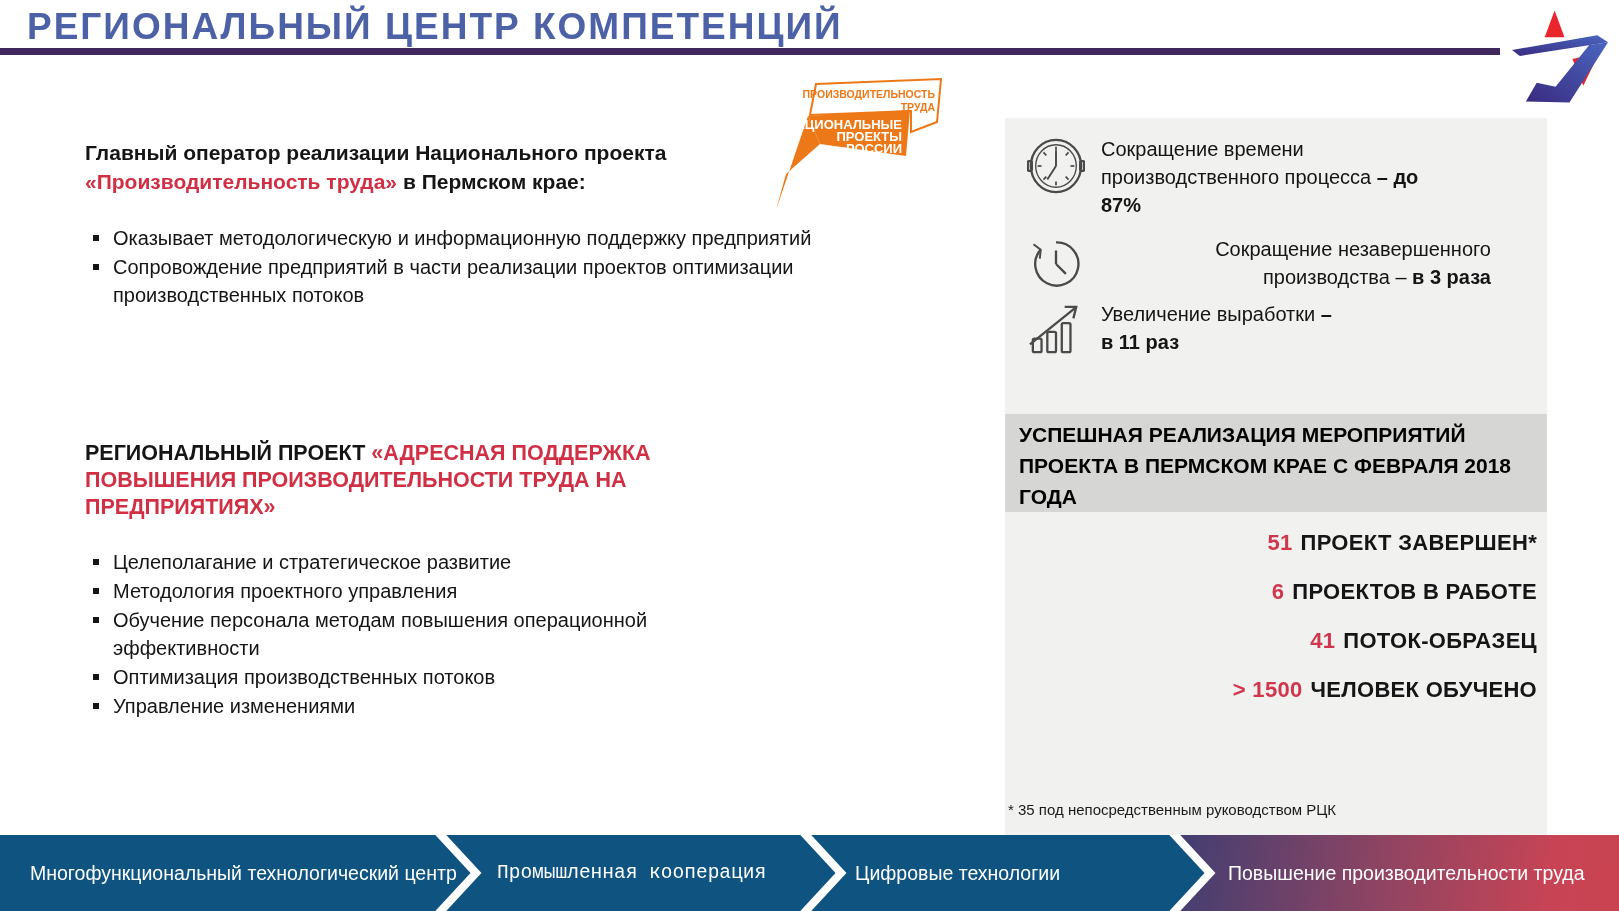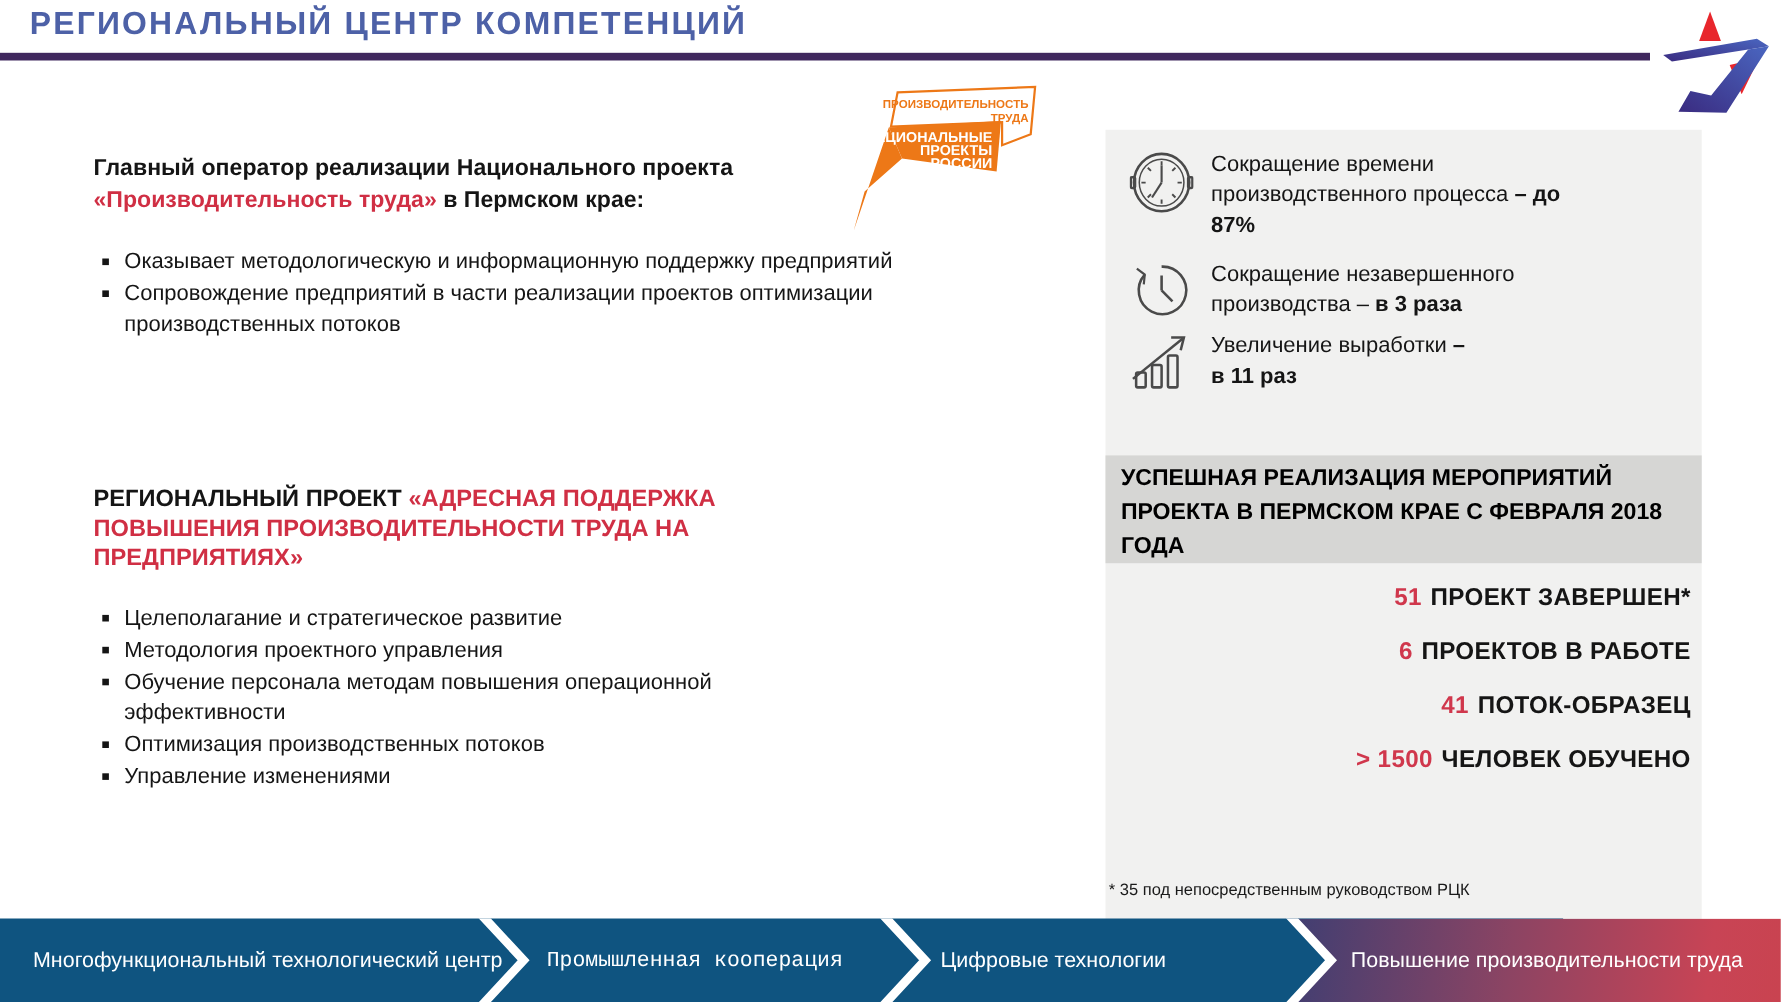--- a/index.html
+++ b/index.html
@@ -2,21 +2,21 @@
 <html><head>
 <meta charset="utf-8">
 <style>
   html,body{margin:0;padding:0;background:#fff;}
   .slide{
     position:relative;width:1619px;height:911px;background:#fff;overflow:hidden;
     font-family:"Liberation Sans","DejaVu Sans",sans-serif;color:#151515;
   }
   
   .page-title{
-    position:absolute;left:27px;top:6px;font-size:29px;font-weight:700;
+    position:absolute;left:27px;top:6px;font-size:37px;font-weight:700;
     letter-spacing:2px;color:#4d61a7;white-space:nowrap;
   }
   .title-rule{position:absolute;left:0;top:48px;width:1500px;height:7px;background:#40285e;}
   .star-logo{position:absolute;left:1510px;top:4px;width:109px;height:106px;}
   
   .intro{position:absolute;left:85px;top:138px;width:640px;font-size:21px;line-height:29px;font-weight:700;}
   .accent{color:#d02f44;}
   ul.blist{list-style:none;margin:0;padding:0;}
   ul.blist li{position:relative;padding-left:28px;font-size:20px;line-height:28px;margin-bottom:1px;}
   ul.blist li::before{content:"";position:absolute;left:8px;top:11px;width:6px;height:6px;background:#151515;}
@@ -25,21 +25,21 @@
   .bullets2{position:absolute;left:85px;top:548px;width:645px;}
   
   .np-logo{position:absolute;left:772px;top:74px;width:172px;height:142px;}
   
   .panel{position:absolute;left:1005px;top:118px;width:542px;height:809px;background:#f1f1f0;}
   .res-items{position:absolute;top:17px;left:22px;right:12px;}
   .res-item{display:flex;gap:16px;align-items:flex-start;}
   .res-item .ric{flex:0 0 58px;display:flex;justify-content:center;padding-top:2px;}
   .res-item p{margin:0;font-size:20px;line-height:28px;}
   .res-item.i1{margin-bottom:16px;} .res-item.i1 p{max-width:345px;}
-  .res-item.i2{margin-bottom:9px;}  .res-item.i2 p{max-width:390px;}
+  .res-item.i2{margin-bottom:9px;}  .res-item.i2 p{max-width:390px;text-align:right;}
   .res-item.i3 p{max-width:245px;}
   .res-item b{font-weight:700;}
   .band{position:absolute;top:296px;left:0;right:0;height:98px;background:#d6d6d4;
         font-size:21px;line-height:31px;font-weight:700;padding:5px 14px;box-sizing:border-box;color:#000000;}
   .stats{position:absolute;top:412px;left:38px;right:10px;text-align:right;}
   .stat-row{font-size:22px;font-weight:700;margin-bottom:23px;letter-spacing:.3px;}
   .stat-row .stat-num{color:#d0374c;margin-right:8px;}
   .footnote{position:absolute;left:1008px;top:801px;font-size:15px;color:#1a1a1a;}
   
   .footer{position:absolute;left:0;top:835px;width:1421px;height:76px;background:#0f5480;}

